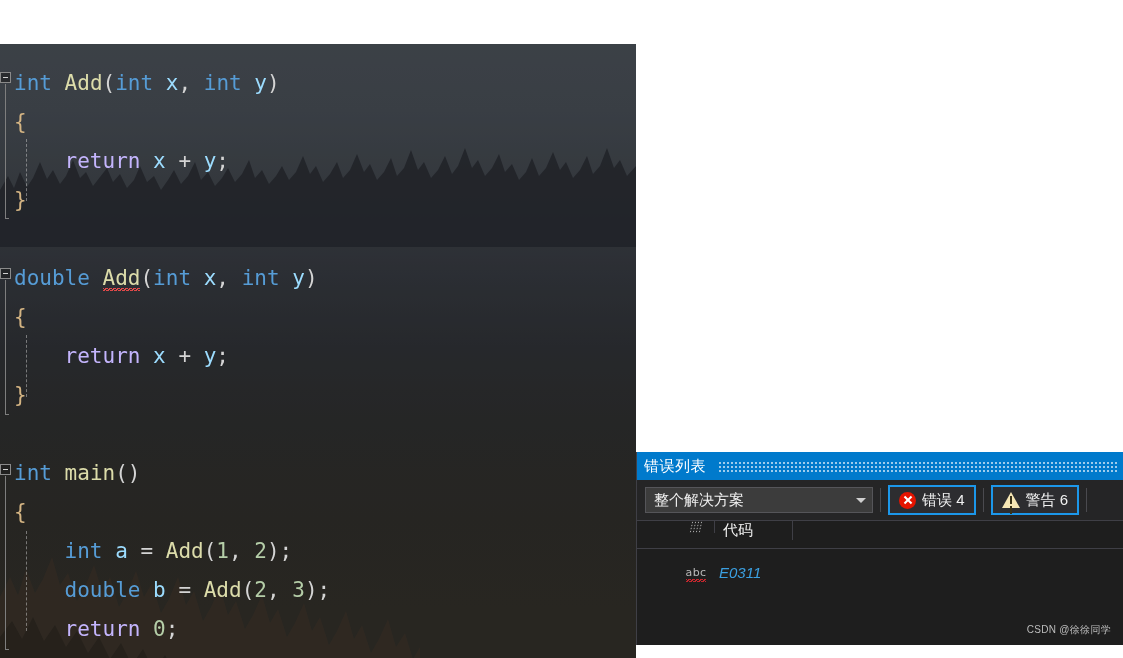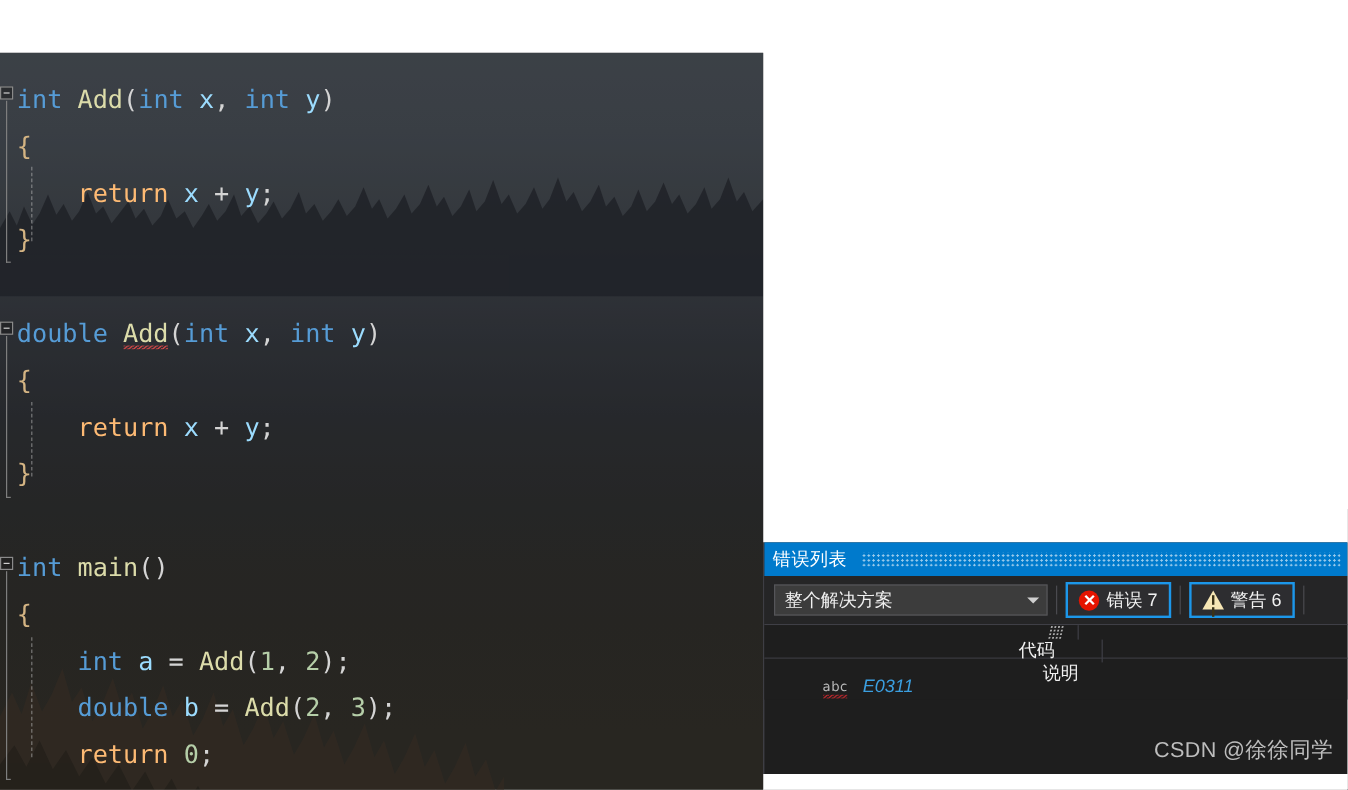--- a/index.html
+++ b/index.html
@@ -73,21 +73,21 @@
     font-size: 21px;
     line-height: 39px;
     white-space: pre;
   }
   .ln { height: 39px; }
   .kw   { color: #569cd6; }
   .fn   { color: #dcdcaa; }
   .num  { color: #b5cea8; }
   .id   { color: #9cdcfe; }
   .punc { color: #d4d4d4; }
-  .ctl  { color: #fdba74; }
+  .ctl  { color: #c4b5fd; }
   .brc  { color: #d4b483; }
   .squiggle {
     position: relative;
     background-image: repeating-linear-gradient(135deg,#e04a4a 0,#e04a4a 1px,transparent 1px,transparent 2px);
     background-size: 4px 3px;
     background-repeat: repeat-x;
     background-position: 0 100%;
     padding-bottom: 1px;
   }
 
@@ -155,23 +155,23 @@
     border-left: 9px solid transparent; border-right: 9px solid transparent;
     border-bottom: 16px solid #f6e6b4;
   }
   .ico-warn::after {
     content: ""; position: absolute; left: -1px; top: 4px;
     width: 2px; height: 8px; background: #3a3218;
     box-shadow: 0 10px 0 0 #3a3218;
   }
 
   .el-thead {
-    display: flex; height: 28px; align-items: center;
+    display: flex; height: 28px; align-items: flex-start;
     background: #1e1e1e; border-bottom: 1px solid #3f3f46;
-    color: #f1f1f1; font-size: 15px; flex-direction: column;
+    color: #f1f1f1; font-size: 15px;
   }
   .th { display: flex; align-items: center; padding-left: 8px; border-right: 1px solid #3f3f46; }
   .th-sel  { width: 40px; padding: 0; }
   .th-icon { width: 38px; justify-content: center; padding: 0; }
   .th-code { width: 78px; }
   .th-desc { flex: 1; border-right: none; }
   .grid-glyph {
     width: 12px; height: 12px; opacity: .8;
     background-image: radial-gradient(circle, #cfcfcf 0.7px, transparent 0.9px);
     background-size: 3px 3px;
@@ -193,21 +193,21 @@
     position: relative; letter-spacing: .4px;
   }
   .abc-icon::after {
     content: ""; position: absolute; left: 0; right: 0; bottom: -4px; height: 3px;
     background-image: repeating-linear-gradient(135deg,#c1272d 0,#c1272d 1px,transparent 1px,transparent 2px);
     background-size: 4px 3px;
   }
 
   .watermark {
     position: absolute; right: 12px; bottom: 8px;
-    color: #bdbdbd; font-size: 18px; letter-spacing: .3px;
+    color: #bdbdbd; font-size: 10px; letter-spacing: .3px;
   }
 </style>
 </head>
 <body>
 
 <div class="screen">
 
   <div class="editor">
     <div class="wall-sky"></div>
 
@@ -261,37 +261,36 @@
     </div>
 
     <div class="el-toolbar">
       <div class="el-dropdown">
         <span>整个解决方案</span>
         <span class="caret"></span>
       </div>
       <div class="tb-sep"></div>
       <div class="el-btn">
         <span class="ico-error"></span>
-        <span>错误 7</span>
+        <span>错误 4</span>
       </div>
       <div class="tb-sep"></div>
       <div class="el-btn">
         <span class="ico-warn"></span>
         <span>警告 6</span>
       </div>
       <div class="tb-sep"></div>
     </div>
 
     <div class="el-thead">
       <div class="th th-sel"></div>
       <div class="th th-icon">
         <span class="grid-glyph"></span>
       </div>
       <div class="th th-code">代码</div>
-      <div class="th th-desc">说明</div>
     </div>
 
     <div class="el-row">
       <div class="cell c-sel"></div>
       <div class="cell c-icon">
         <span class="abc-icon">abc</span>
       </div>
       <div class="cell c-code">E0311</div>
     </div>
 

